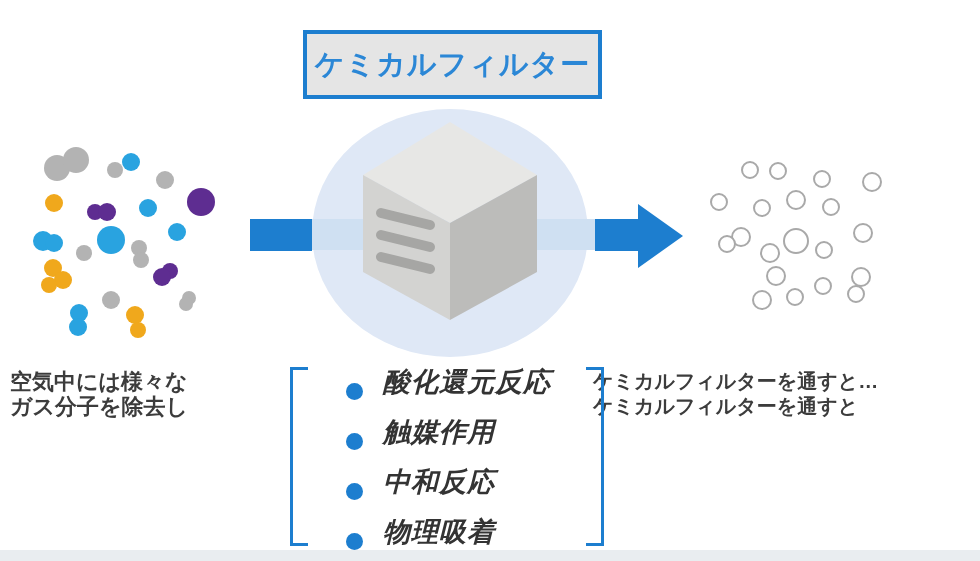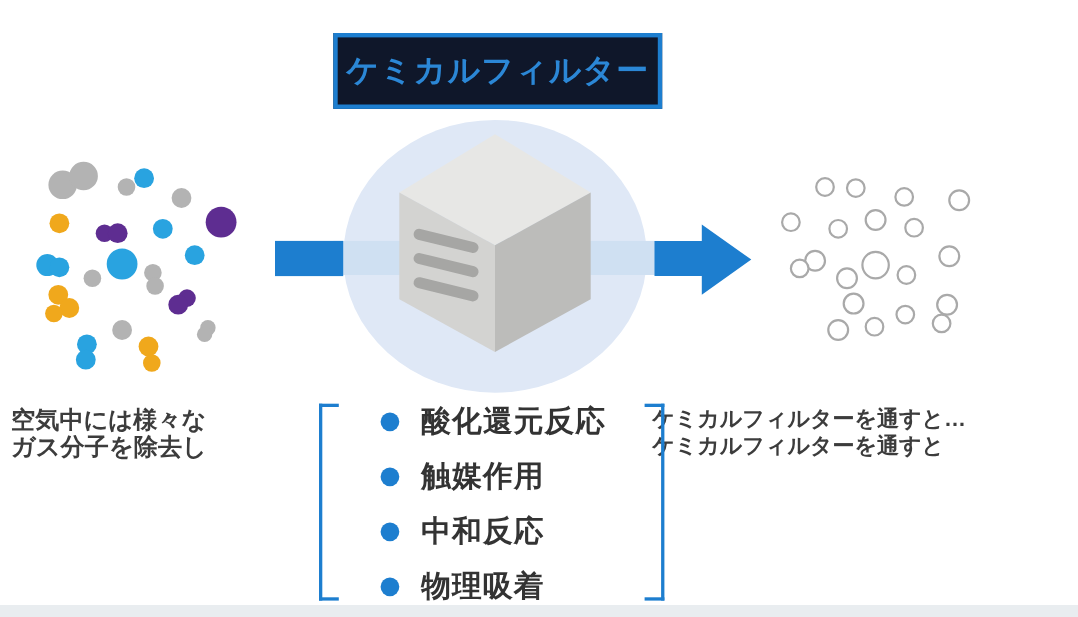--- a/index.html
+++ b/index.html
@@ -9,37 +9,37 @@
     --text_dark:#3c3c3c;
   }
   html,body{margin:0;padding:0;background:#fff;}
   .stage{
     position:relative;width:980px;height:561px;background:#ffffff;overflow:hidden;
     font-family:"Liberation Sans","DejaVu Sans",sans-serif;
   }
   .gfx{position:absolute;left:0;top:0;}
   .title-box{
     position:absolute;left:303px;top:30px;width:291px;height:61px;
-    border:4px solid var(--accent_blue);background:#0f172a;
+    border:4px solid var(--accent_blue);background:#e5e5e5;
     display:flex;align-items:center;justify-content:center;
     font-size:29px;font-weight:bold;color:var(--title_blue,#2b87d6);
     letter-spacing:1px;white-space:nowrap;
   }
   .caption{
     position:absolute;font-weight:bold;color:var(--text_dark);
   }
   .caption-left{left:10px;top:369px;width:230px;font-size:22px;line-height:25px;}
   .caption-right{left:593px;top:369px;width:350px;font-size:20px;line-height:25px;}
   .bracket{position:absolute;top:367px;height:173px;width:15px;}
   .bracket-left{left:290px;border-left:3px solid var(--accent_blue);
     border-top:3px solid var(--accent_blue);border-bottom:3px solid var(--accent_blue);}
   .bracket-right{left:586px;border-right:3px solid var(--accent_blue);
     border-top:3px solid var(--accent_blue);border-bottom:3px solid var(--accent_blue);}
   .reaction-list{position:absolute;left:346px;top:366px;display:flex;flex-direction:column;gap:16px;}
-  .reaction-row{display:flex;align-items:center;height:34px;}
+  .reaction-row{display:flex;align-items:flex-end;height:34px;font-style:italic;}
   .bullet{width:17px;height:17px;border-radius:50%;background:var(--accent_blue);margin-right:20px;flex:0 0 auto;}
   .reaction-label{font-size:27px;font-weight:bold;color:#333;white-space:nowrap;letter-spacing:1px;}
   .bottom-strip{position:absolute;left:0;top:550px;width:980px;height:11px;background:#e9edf0;}
 </style>
 </head>
 <body>
 
 <div class="stage">
 
   <svg class="gfx" width="980" height="561" viewBox="0 0 980 561">

